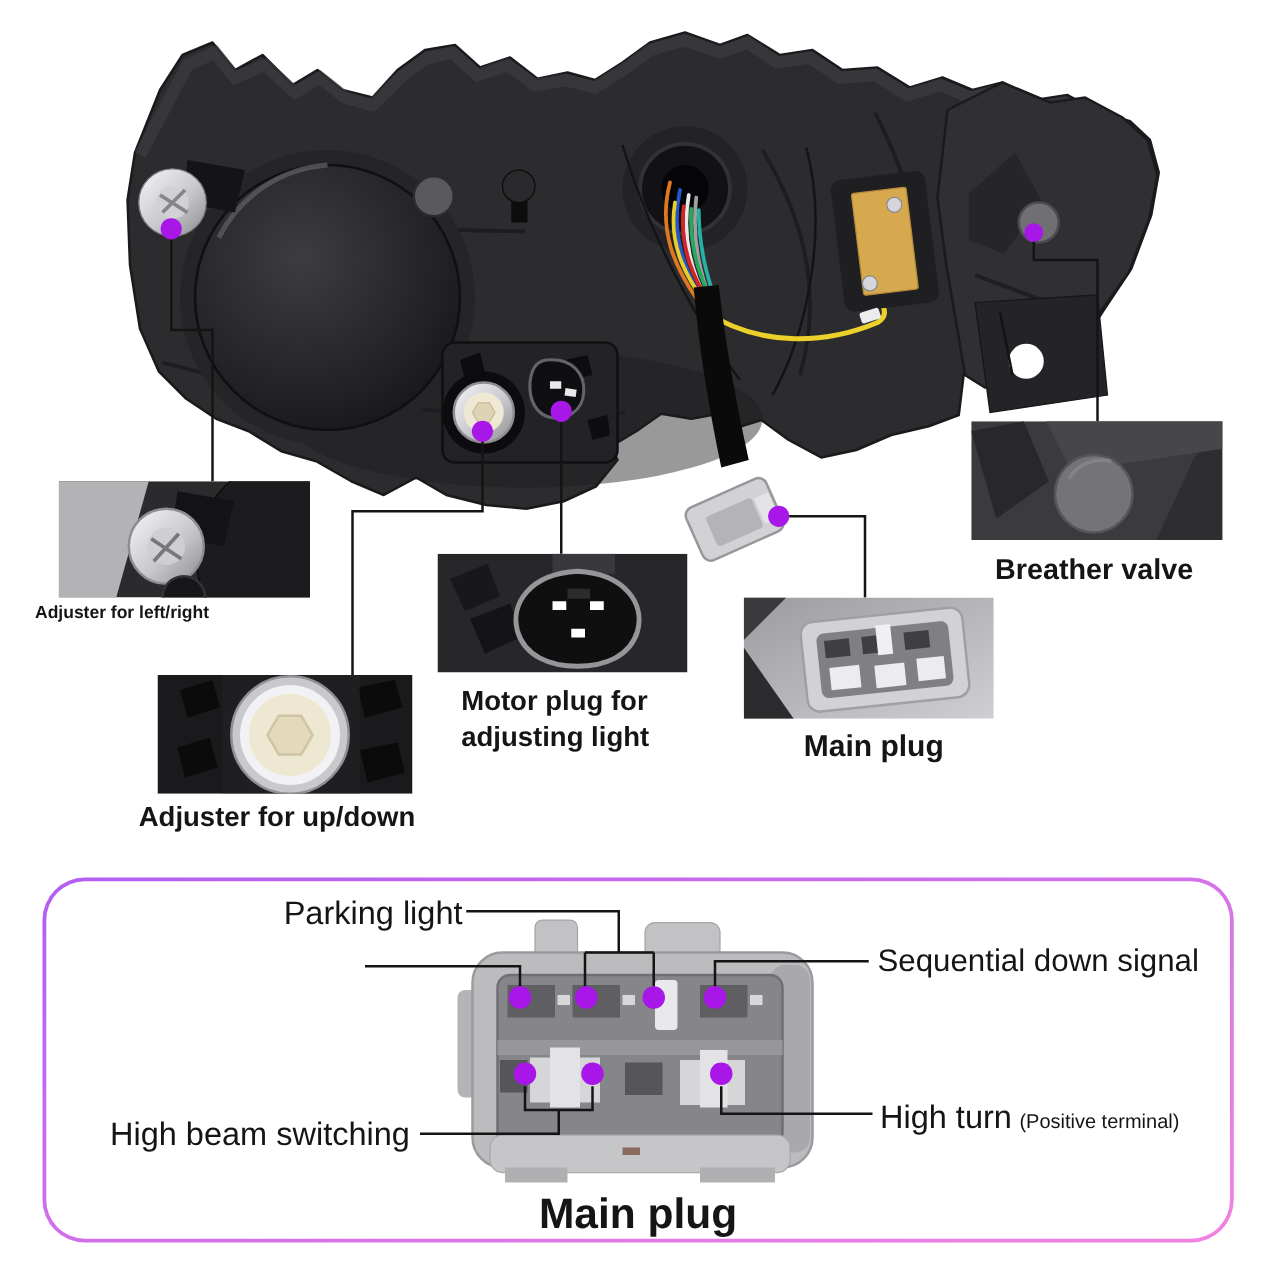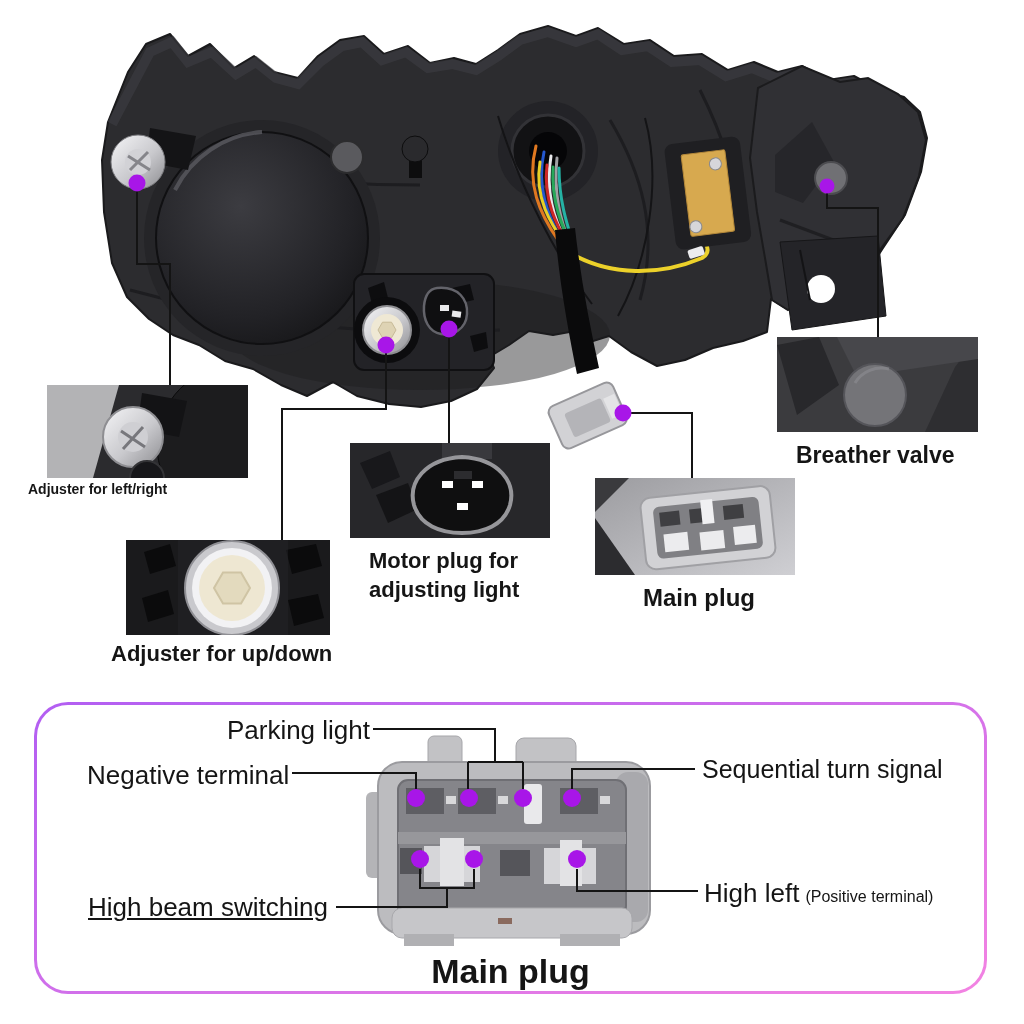--- a/index.html
+++ b/index.html
@@ -247,20 +247,19 @@
   <div class="lbl b" style="left:28px;top:481px;font-size:14px;">Adjuster for left/right</div>
   <div class="lbl b" style="left:111px;top:641px;font-size:22px;">Adjuster for up/down</div>
   <div class="lbl b" style="left:369px;top:546px;font-size:22px;line-height:29px;">
     <div>Motor plug for</div>
     <div>adjusting light</div>
   </div>
   <div class="lbl b" style="left:643px;top:584px;font-size:24px;">Main plug</div>
   <div class="lbl" style="left:180px;top:715px;width:190px;text-align:right;font-size:26px;">Parking light</div>
 
   <div class="lbl b" style="left:796px;top:442px;font-size:23px;">Breather valve</div>
-  <div class="lbl" style="left:87px;top:760px;font-size:26px;">Negative terminal</div>
-  <div class="lbl" style="left:702px;top:755px;font-size:25px;">Sequential turn signal</div>
-  <div class="lbl" style="left:88px;top:892px;font-size:26px;text-decoration:underline;">High beam switching</div>
+  <div class="lbl" style="left:702px;top:755px;font-size:25px;">Sequential down signal</div>
+  <div class="lbl" style="left:88px;top:892px;font-size:26px;">High beam switching</div>
   <div class="lbl" style="left:704px;top:878px;font-size:26px;">
-    <span>High left</span><span class="note">(Positive terminal)</span>
+    <span>High turn</span><span class="note">(Positive terminal)</span>
   </div>
   <div class="lbl b" style="left:34px;top:952px;width:953px;text-align:center;font-size:34px;">Main plug</div>
 </div>
 
 </body></html>

